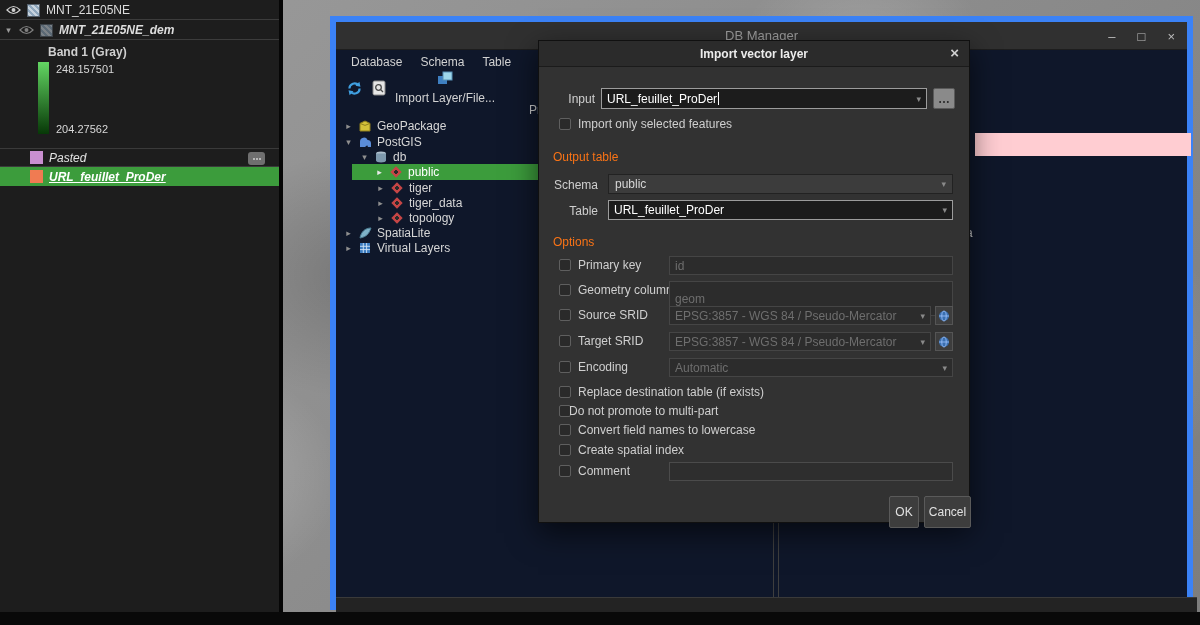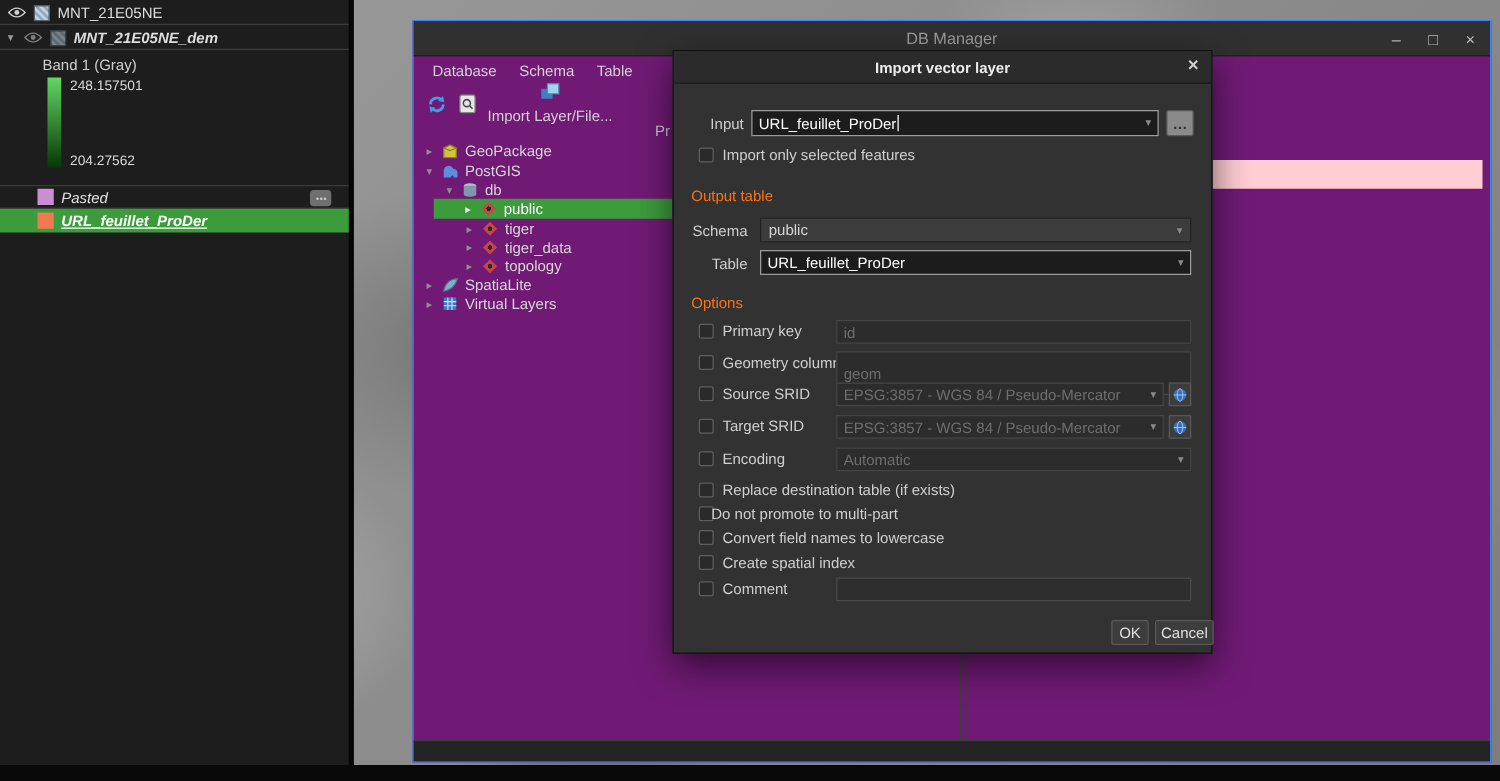--- a/index.html
+++ b/index.html
@@ -15,40 +15,40 @@
       radial-gradient(220px 170px at 40% 92%, rgba(0,0,0,.30), transparent 62%),
       radial-gradient(200px 150px at 72% 8%, rgba(255,255,255,.18), transparent 62%),
       radial-gradient(260px 200px at 30% 45%, rgba(0,0,0,.18), transparent 62%),
       linear-gradient(135deg,#9c9c9c,#7d7d7d);}
   
   #layers-panel{position:absolute;left:0;top:0;width:283px;height:612px;background:#1d1d1d;
     border-right:4px solid #060606;color:#ddd;font-size:12px;}
   .prow{position:absolute;left:0;width:100%;height:19px;display:flex;align-items:center;gap:6px;}
   #lrow1{top:1px;padding-left:6px;border-bottom:1px solid #3c3c3c;}
   #lrow2{top:21px;padding-left:4px;border-bottom:1px solid #3c3c3c;font-style:italic;font-weight:bold;}
-  #lband{top:42px;padding-left:34px;color:#cfcfcf;}
+  #lband{top:42px;padding-left:48px;color:#cfcfcf;font-weight:bold;}
   #ramp{position:absolute;left:38px;top:62px;width:11px;height:72px;}
   .ramp-lbl{position:absolute;left:56px;font-size:11px;color:#d8d8d8;}
   #ramp-max{top:63px}
   #ramp-min{top:123px}
   #lrow-pasted{top:148px;padding-left:30px;border-top:1px solid #3a3a3a;border-bottom:1px solid #3a3a3a;font-style:italic;color:#e2e2e2;}
   #lrow-url{top:167px;padding-left:30px;height:19px;color:#fff;font-style:italic;font-weight:bold;}
   #lrow-url .lbl{text-decoration:underline;}
   .swatch{width:13px;height:13px;display:inline-block;flex:0 0 auto;}
   .badge{position:absolute;right:14px;top:3px;width:17px;height:13px;background:#6f6f6f;border-radius:3px;
     display:flex;align-items:center;justify-content:center;gap:1px;}
   .badge i{width:2px;height:2px;background:#cfcfcf;border-radius:50%;display:block}
   .raster-ic{width:13px;height:13px;flex:0 0 auto;background:
     linear-gradient(45deg,#8fa7bd 25%,#c7d3de 25% 50%,#8fa7bd 50% 75%,#c7d3de 75%);
     background-size:6px 6px;border:1px solid #55606b;}
   .dim{opacity:.55}
   .exp{color:#9a9a9a;font-size:9px;width:9px;text-align:center;flex:0 0 auto;}
   
-  #dbm{position:absolute;left:330px;top:16px;width:863px;height:594px;background:#701a75;
-    border:1px solid #3b82f6;color:#d4d4d4;font-size:12px;}
+  #dbm{position:absolute;left:330px;top:16px;width:863px;height:594px;background:#0f172a;
+    border:6px solid #3b82f6;color:#d4d4d4;font-size:12px;}
   #dbm-title{height:28px;background:#303030;border-bottom:1px solid #1e1e1e;display:flex;align-items:center;justify-content:center;color:#9c9c9c;font-size:13px;position:relative;}
   #dbm-controls{position:absolute;right:12px;top:0;height:28px;display:flex;align-items:center;gap:22px;color:#bdbdbd;font-size:13px;}
   #dbm-controls span{cursor:default}
   #dbm-menu{height:24px;display:flex;align-items:center;padding-left:6px;}
   .menu-item{padding:3px 9px;color:#d2d2d2;}
   #dbm-toolbar{height:28px;display:flex;align-items:center;gap:9px;padding-left:10px;}
   #import-btn{display:flex;align-items:center;gap:6px;color:#d2d2d2;flex-direction:column;}
   .trow{position:absolute;height:16px;display:flex;align-items:center;gap:5px;color:#d6d6d6;}
   .trow .arr{color:#8f8f8f;font-size:9px;width:9px;text-align:center;}
   .ticon{width:14px;height:13px;display:flex;align-items:center;justify-content:center;flex:0 0 auto;}
@@ -70,21 +70,21 @@
   .rlbl{text-align:right;color:#cfcfcf}
   .field{background:#1c1c1c;border:1px solid #9c9c9c;color:#fff;display:flex;align-items:center;padding:0 5px;}
   .combo-dark{background:#3c3c3c;border:1px solid #222;color:#d6d6d6;display:flex;align-items:center;padding:0 6px;}
   .dfield{background:#2c2c2c;border:1px solid #454545;color:#6e6e6e;display:flex;align-items:center;padding:0 5px;}
   .grow{flex:1 1 auto;overflow:hidden;white-space:nowrap;}
   .arr2{color:#8a8a8a;font-size:9px;margin-left:4px;flex:0 0 auto;}
   .caret{width:1px;height:13px;background:#fff;display:inline-block;margin-left:1px;}
   .cb{width:12px;height:12px;background:#2a2a2a;border:1px solid #5f5f5f;border-radius:2px;display:inline-block;flex:0 0 auto;}
   .sect{color:#f97316;}
   .btn{background:#3d3d3d;border:1px solid #5a5a5a;border-radius:2px;color:#e0e0e0;
-    display:flex;align-items:center;justify-content:center;height:20px;}
+    display:flex;align-items:center;justify-content:center;height:32px;}
   .gbtn{background:#3d3d3d;border:1px solid #555;display:flex;align-items:center;justify-content:center;}
   .ebtn{background:#8a8a8a;border:1px solid #5a5a5a;border-radius:2px;color:#2e2e2e;display:flex;align-items:center;justify-content:center;height:21px;font-weight:bold;}
   #taskbar{position:absolute;left:0;top:612px;width:1200px;height:13px;background:#090909;}
 </style>
 </head>
 <body>
 
 <div id="screen">
   <div id="map"></div>
 

